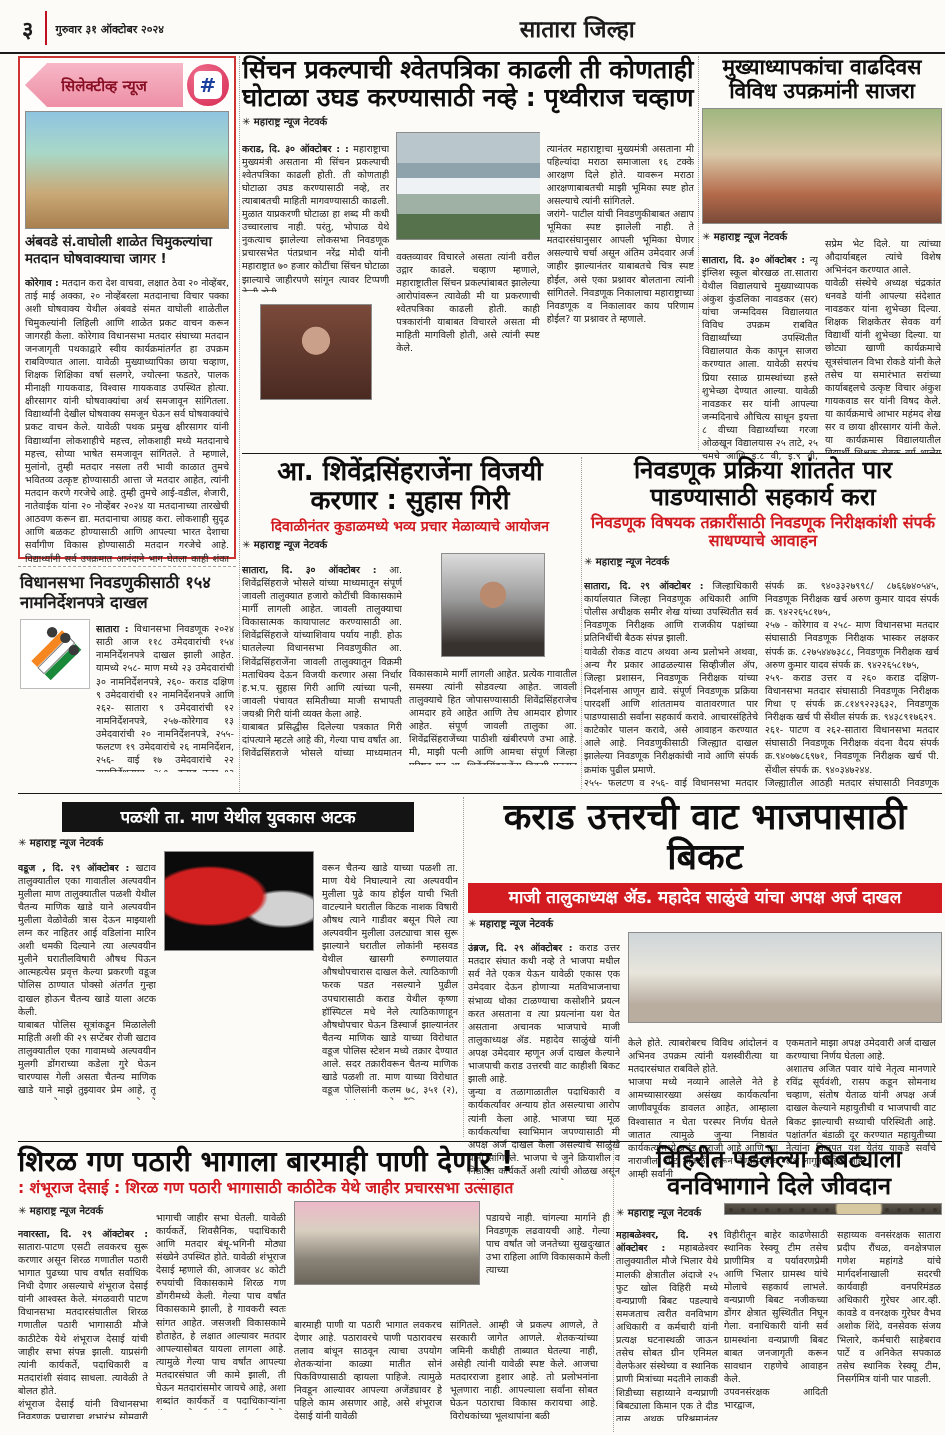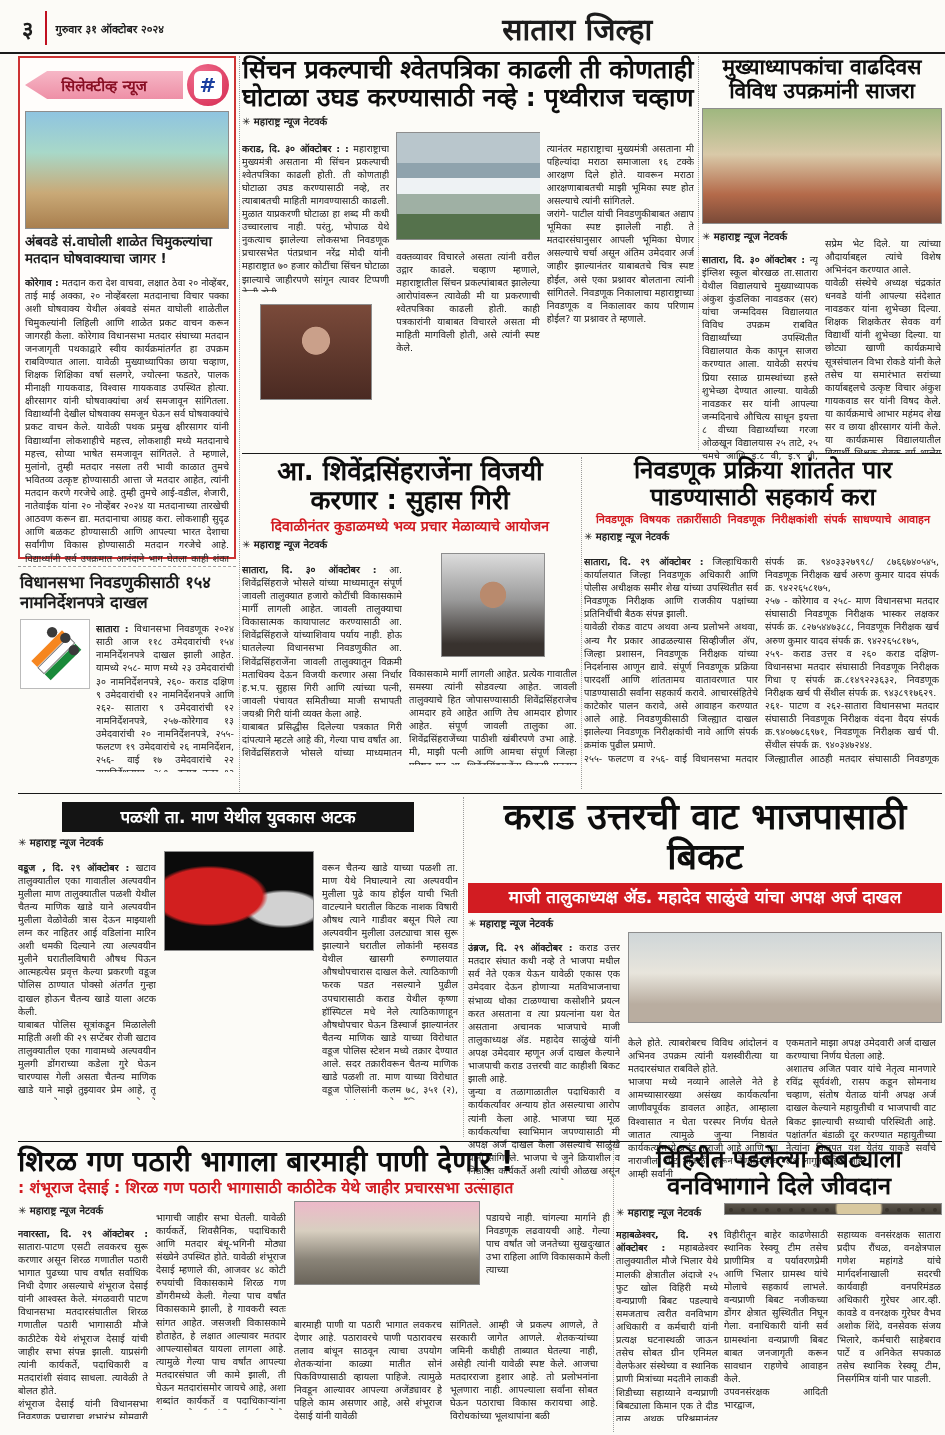--- a/index.html
+++ b/index.html
@@ -16,28 +16,28 @@
   .ph{border:1px solid #8d8d8d;box-sizing:border-box;}
   .vdiv{position:absolute;width:0;border-left:1px dotted #9a9a9a;}
   .hdiv{position:absolute;height:0;border-top:1.5px solid #1a1a1a;}
   .subhead-red{color:#d21c22;font-weight:bold;text-align:center;line-height:1.15;}
   .box-sub{color:#fff;font-weight:bold;text-align:center;line-height:1.2;display:flex;align-items:center;justify-content:center;}
   
   #hdr{top:6px;left:16px;width:913px;height:44px;display:flex;align-items:center;}
   #pageno{font-size:22px;font-weight:bold;padding:0 12px 0 6px;}
   #hdr-bar{width:2px;height:34px;background:#c01020;}
   #ed-date{font-size:11px;font-weight:bold;padding-left:8px;width:170px;}
-  #sec-title{flex:1;text-align:center;font-size:30px;font-weight:bold;}
+  #sec-title{flex:1;text-align:center;font-size:23px;font-weight:bold;}
   #brand{width:200px;text-align:right;}
   #brand-tag{font-size:7px;color:#555;letter-spacing:1px;}
   #brand-name{font-size:23px;font-weight:900;color:#d8232a;text-shadow:0 0 1px #d8232a;font-style:italic;}
   
   #snbox{top:56px;left:18px;width:218px;height:503px;border:2px solid #cc3333;padding:5px;box-sizing:border-box;background:#fffdfb;}
   .sn-banner{display:flex;align-items:center;height:44px;margin-bottom:4px;}
-  .sn-arrow{flex:1;height:28px;background:linear-gradient(180deg,#f6b7c6,#ee8fa6);
+  .sn-arrow{flex:1;height:44px;background:linear-gradient(180deg,#f6b7c6,#ee8fa6);
             clip-path:polygon(0 50%,14% 0,100% 0,100% 100%,14% 100%);
             display:flex;align-items:center;justify-content:center;color:#8a1025;font-weight:900;font-size:15px;}
   .sn-circle{width:42px;height:42px;border-radius:50%;background:radial-gradient(circle at 35% 30%,#f07090,#d5274e);
              display:flex;align-items:center;justify-content:center;margin-left:4px;}
   .sn-hashpad{width:28px;height:28px;background:#fff;border-radius:6px;display:flex;align-items:center;justify-content:center;
               color:#1a3f9f;font-weight:900;font-size:20px;}
   #sn-photo{width:100%;height:118px;background:linear-gradient(180deg,#8fc4e0,#a8d8c8 35%,#c9a977 70%,#a97f4e);}
   #sn-headline{font-size:13.5px;font-weight:bold;line-height:1.25;margin:4px 0 3px;}
   #sn-body{height:290px;}
   
@@ -73,21 +73,21 @@
   #sh .cols{height:212px;}
   #sh .colA{width:160px;}
   #sh .colB{width:168px;}
   #shiv-ph{width:104px;height:104px;margin:0 auto 3px;background:
       radial-gradient(circle at 50% 40%,#b98a6d 0 16%,transparent 17%),
       linear-gradient(180deg,#dcdcdc,#9a9a9a 45%,#38322e 88%);}
   #sh-col2{height:104px;}
   
   #ep{top:457px;left:584px;width:358px;height:332px;}
   #ep-headline{font-size:24px;}
-  #ep-sub{font-size:11px;margin:3px 0;font-family:Liberation Mono, monospace;}
+  #ep-sub{font-size:16px;margin:3px 0;}
   #ep .cols{height:228px;}
   #ep .col{width:174px;}
   
   #pk{top:797px;left:18px;width:440px;height:340px;}
   #pk-headline{font-size:29px;}
   #pk-sub{background:#141414;width:352px;height:30px;margin:5px auto 3px;font-size:17px;}
   #pk .content{display:flex;gap:8px;height:258px;}
   #pk .c1{width:138px;}
   #pk .cm{width:150px;display:flex;flex-direction:row;}
   #redhand{width:150px;height:100px;margin-bottom:3px;background:

